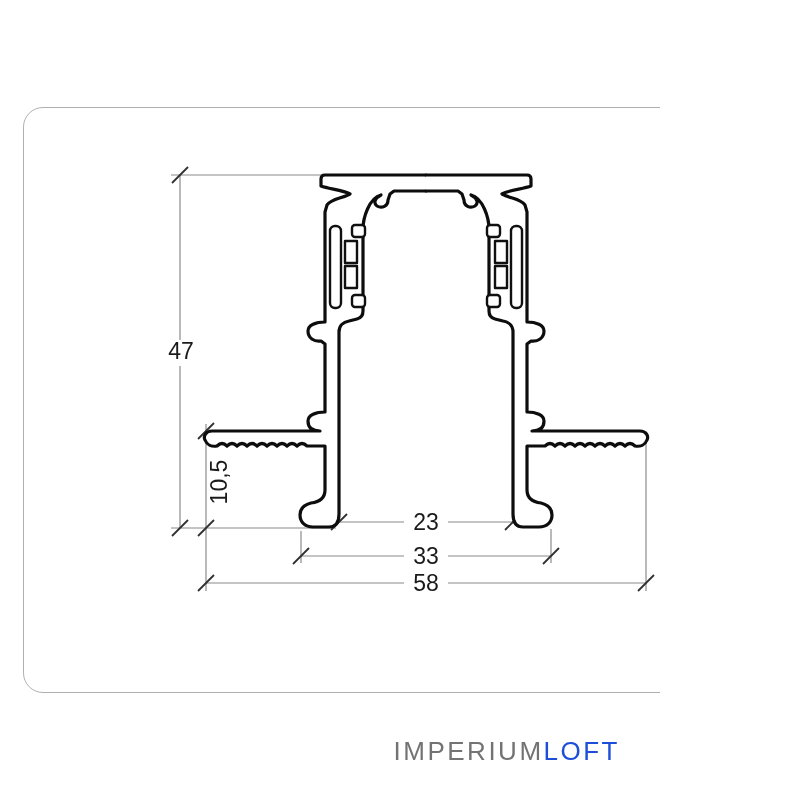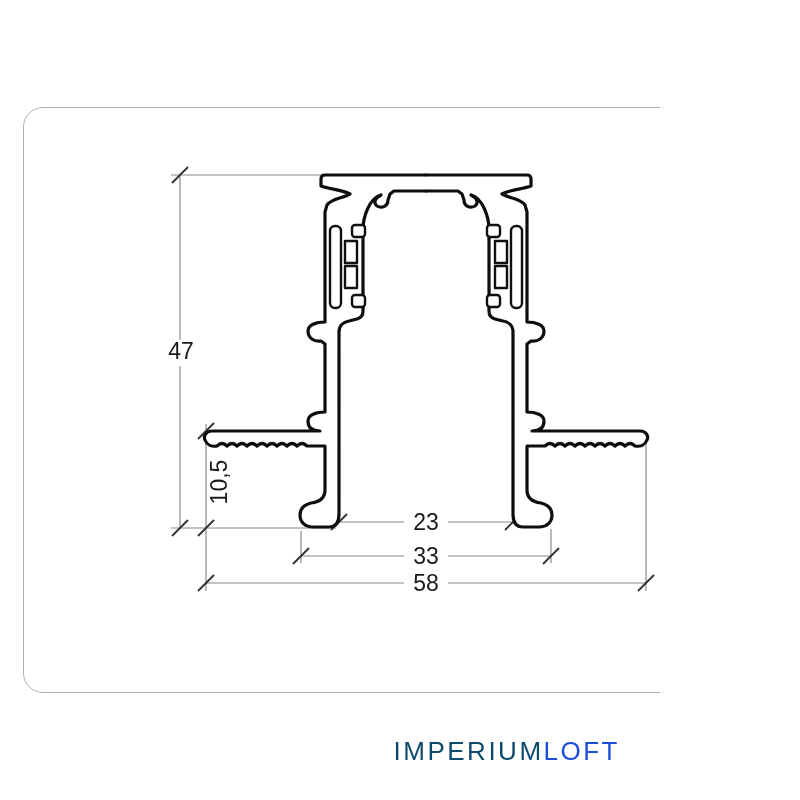--- a/index.html
+++ b/index.html
@@ -8,21 +8,21 @@
   #card{position:absolute;left:23px;top:107px;width:753px;height:584px;
         border:1px solid #b0b0b0;border-radius:20px;background:#ffffff;}
   #drawing-svg{position:absolute;left:0;top:0;}
   .profile{fill:#ffffff;stroke:#0d0d0d;stroke-width:3.2;stroke-linejoin:round;stroke-linecap:round;}
   .detail{fill:#ffffff;stroke:#101010;stroke-width:2.4;stroke-linejoin:round;}
   .dim{stroke:#8a8a8a;stroke-width:1.2;fill:none;}
   .tick{stroke:#2f2f2f;stroke-width:1.8;fill:none;}
   .dimtext{fill:#1a1a1a;font-size:23px;font-family:"Liberation Sans", sans-serif;text-anchor:middle;}
   #logo{position:absolute;top:736px;right:40px;font-size:26px;letter-spacing:2.5px;
         font-weight:400;white-space:nowrap;}
-  #logo .gray{color:#0c4a6e;margin-top:40px;}
+  #logo .gray{color:#737373;margin-top:40px;}
   #logo .pink{color:#1d4ed8;}
 </style>
 </head>
 <body>
 
 <div id="stage">
 
   <div id="card"></div>
 
   <svg id="drawing-svg" width="800" height="800" viewBox="0 0 800 800">

